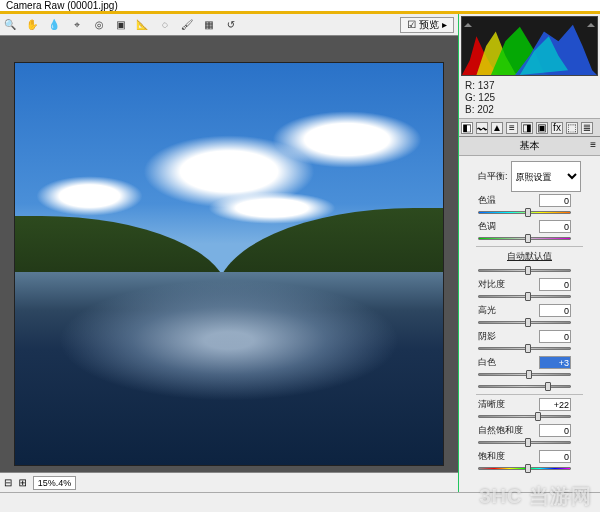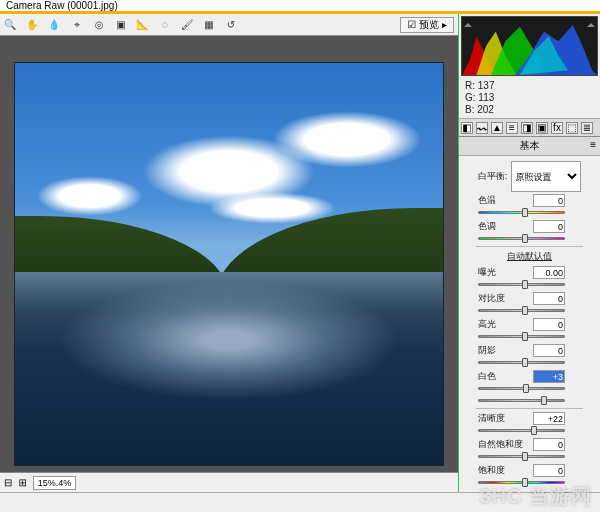--- a/index.html
+++ b/index.html
@@ -27,21 +27,21 @@
 .rgb{padding:2px 6px;line-height:12px;font-size:9px;border-bottom:1px solid #aaa;color:#222}
 .tabbar{height:18px;background:#dcdcdc;border-bottom:1px solid #888;display:flex;align-items:center;padding:0 2px;gap:3px}
 .tabbar .tab{width:12px;height:12px;border:1px solid #888;background:#eee;cursor:pointer;display:flex;align-items:center;justify-content:center}
 .tabbar .tab.active{background:#fff}
 .panel-title{text-align:center;font-size:10px;padding:2px 0;border-bottom:1px solid #aaa;background:#dcdcdc;position:relative}
 .panel-title .menu{position:absolute;right:4px;top:2px;cursor:pointer}
 .controls{padding:3px 19px;overflow:auto;flex:1}
 .row{display:flex;align-items:center;margin:2px 0;gap:3px}
 .row label{font-size:9px;color:#222;white-space:nowrap}
 .row select{flex:1;font-size:9px;height:31px;border:1px solid #999;background:#fff}
-.sliderrow{margin:1px 16px 3px 0}
+.sliderrow{margin:1px 10px 3px 0}
 .sliderrow .top{display:flex;align-items:center;justify-content:space-between}
 .sliderrow .top label{font-size:9px;color:#222}
 .sliderrow .top input{width:32px;height:13px;font-size:9px;text-align:right;border:1px solid #999;padding:0 1px}
 .sliderrow .top input.hl{background:#3875d7;color:#fff}
 .slider{height:9px;position:relative;margin-top:1px}
 .track{position:absolute;left:0;right:0;top:3px;height:3px;background:linear-gradient(to right,#888,#ccc,#888);border:1px solid #777;border-radius:1px}
 .thumb{position:absolute;top:0;width:6px;height:9px;background:#ddd;border:1px solid #555;border-radius:1px;cursor:pointer}
 .track.temp{background:linear-gradient(to right,#06f,#0ff,#ff0,#f60)}
 .track.tint{background:linear-gradient(to right,#0c0,#ccc,#c0c)}
 .track.sat{background:linear-gradient(to right,#888,#f00,#ff0,#0f0,#0ff,#00f,#f0f)}
@@ -105,21 +105,21 @@
       <svg width="100%" height="100%" viewBox="0 0 140 60" preserveAspectRatio="none">
         <path d="M0,60 L8,45 L15,20 L22,35 L30,50 L38,60 Z" fill="#d00" opacity="0.9"></path>
         <path d="M15,60 L25,30 L35,15 L45,40 L55,58 L60,60 Z" fill="#dd0" opacity="0.8"></path>
         <path d="M30,60 L45,25 L60,10 L75,35 L85,58 L90,60 Z" fill="#0c0" opacity="0.8"></path>
         <path d="M55,60 L70,40 L85,15 L100,25 L115,8 L125,30 L135,55 L140,60 Z" fill="#25d" opacity="0.9"></path>
         <path d="M60,60 L75,35 L90,20 L100,40 L110,55 Z" fill="#0cc" opacity="0.7"></path>
       </svg>
     </div>
     <div class="rgb">
       <div>R:  137</div>
-      <div>G:  113</div>
+      <div>G:  125</div>
       <div>B:  202</div>
     </div>
     <div class="tabbar">
       <div class="tab active">◧</div>
       <div class="tab">〰</div>
       <div class="tab">▲</div>
       <div class="tab">≡</div>
       <div class="tab">◨</div>
       <div class="tab">▣</div>
       <div class="tab">fx</div>
@@ -157,24 +157,20 @@
           </div>
       </div>
 
       <div class="sep"></div>
       <div class="linkrow">
         <span>自动</span>
         <span>默认值</span>
       </div>
 
       <div class="sliderrow">
-          <div class="top">
-            <label>曝光</label>
-            <input value="0.00" style="">
-          </div>
           <div class="slider">
             <div class="track"></div>
             <div class="thumb" style="left:50%"></div>
           </div>
         </div>
       <div class="sliderrow">
           <div class="top">
             <label>对比度</label>
             <input value="0" style="">
           </div>

